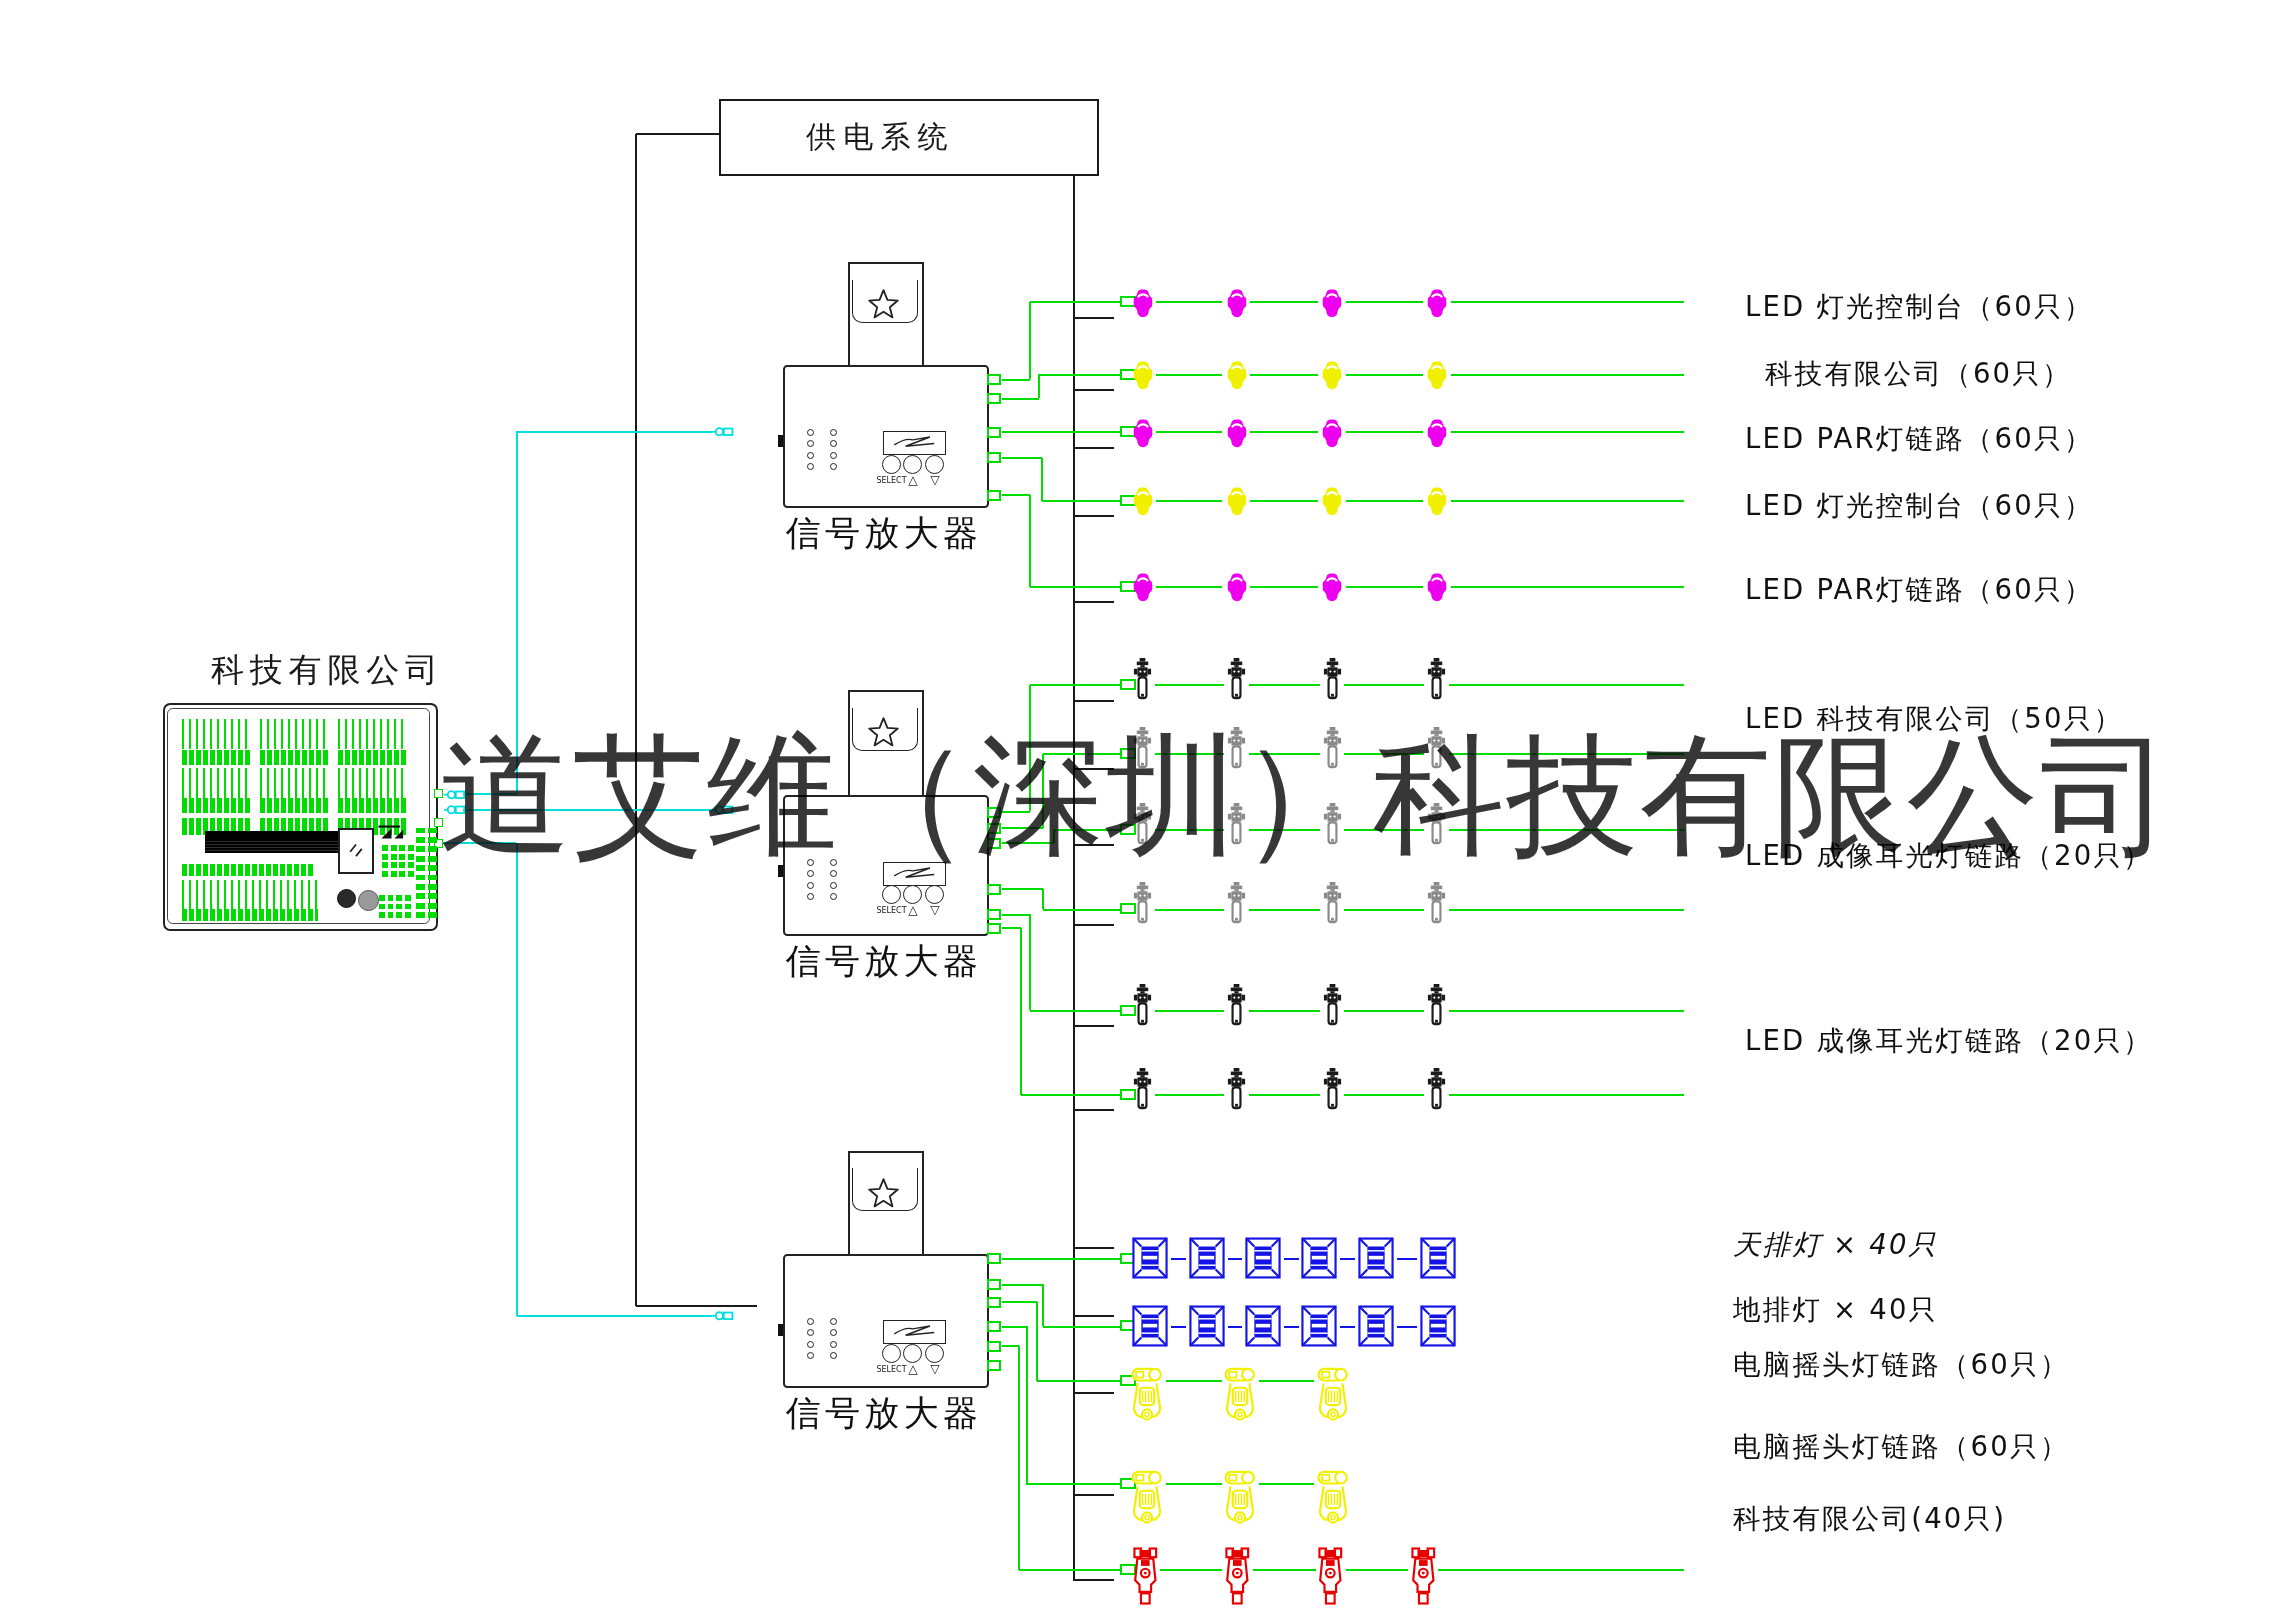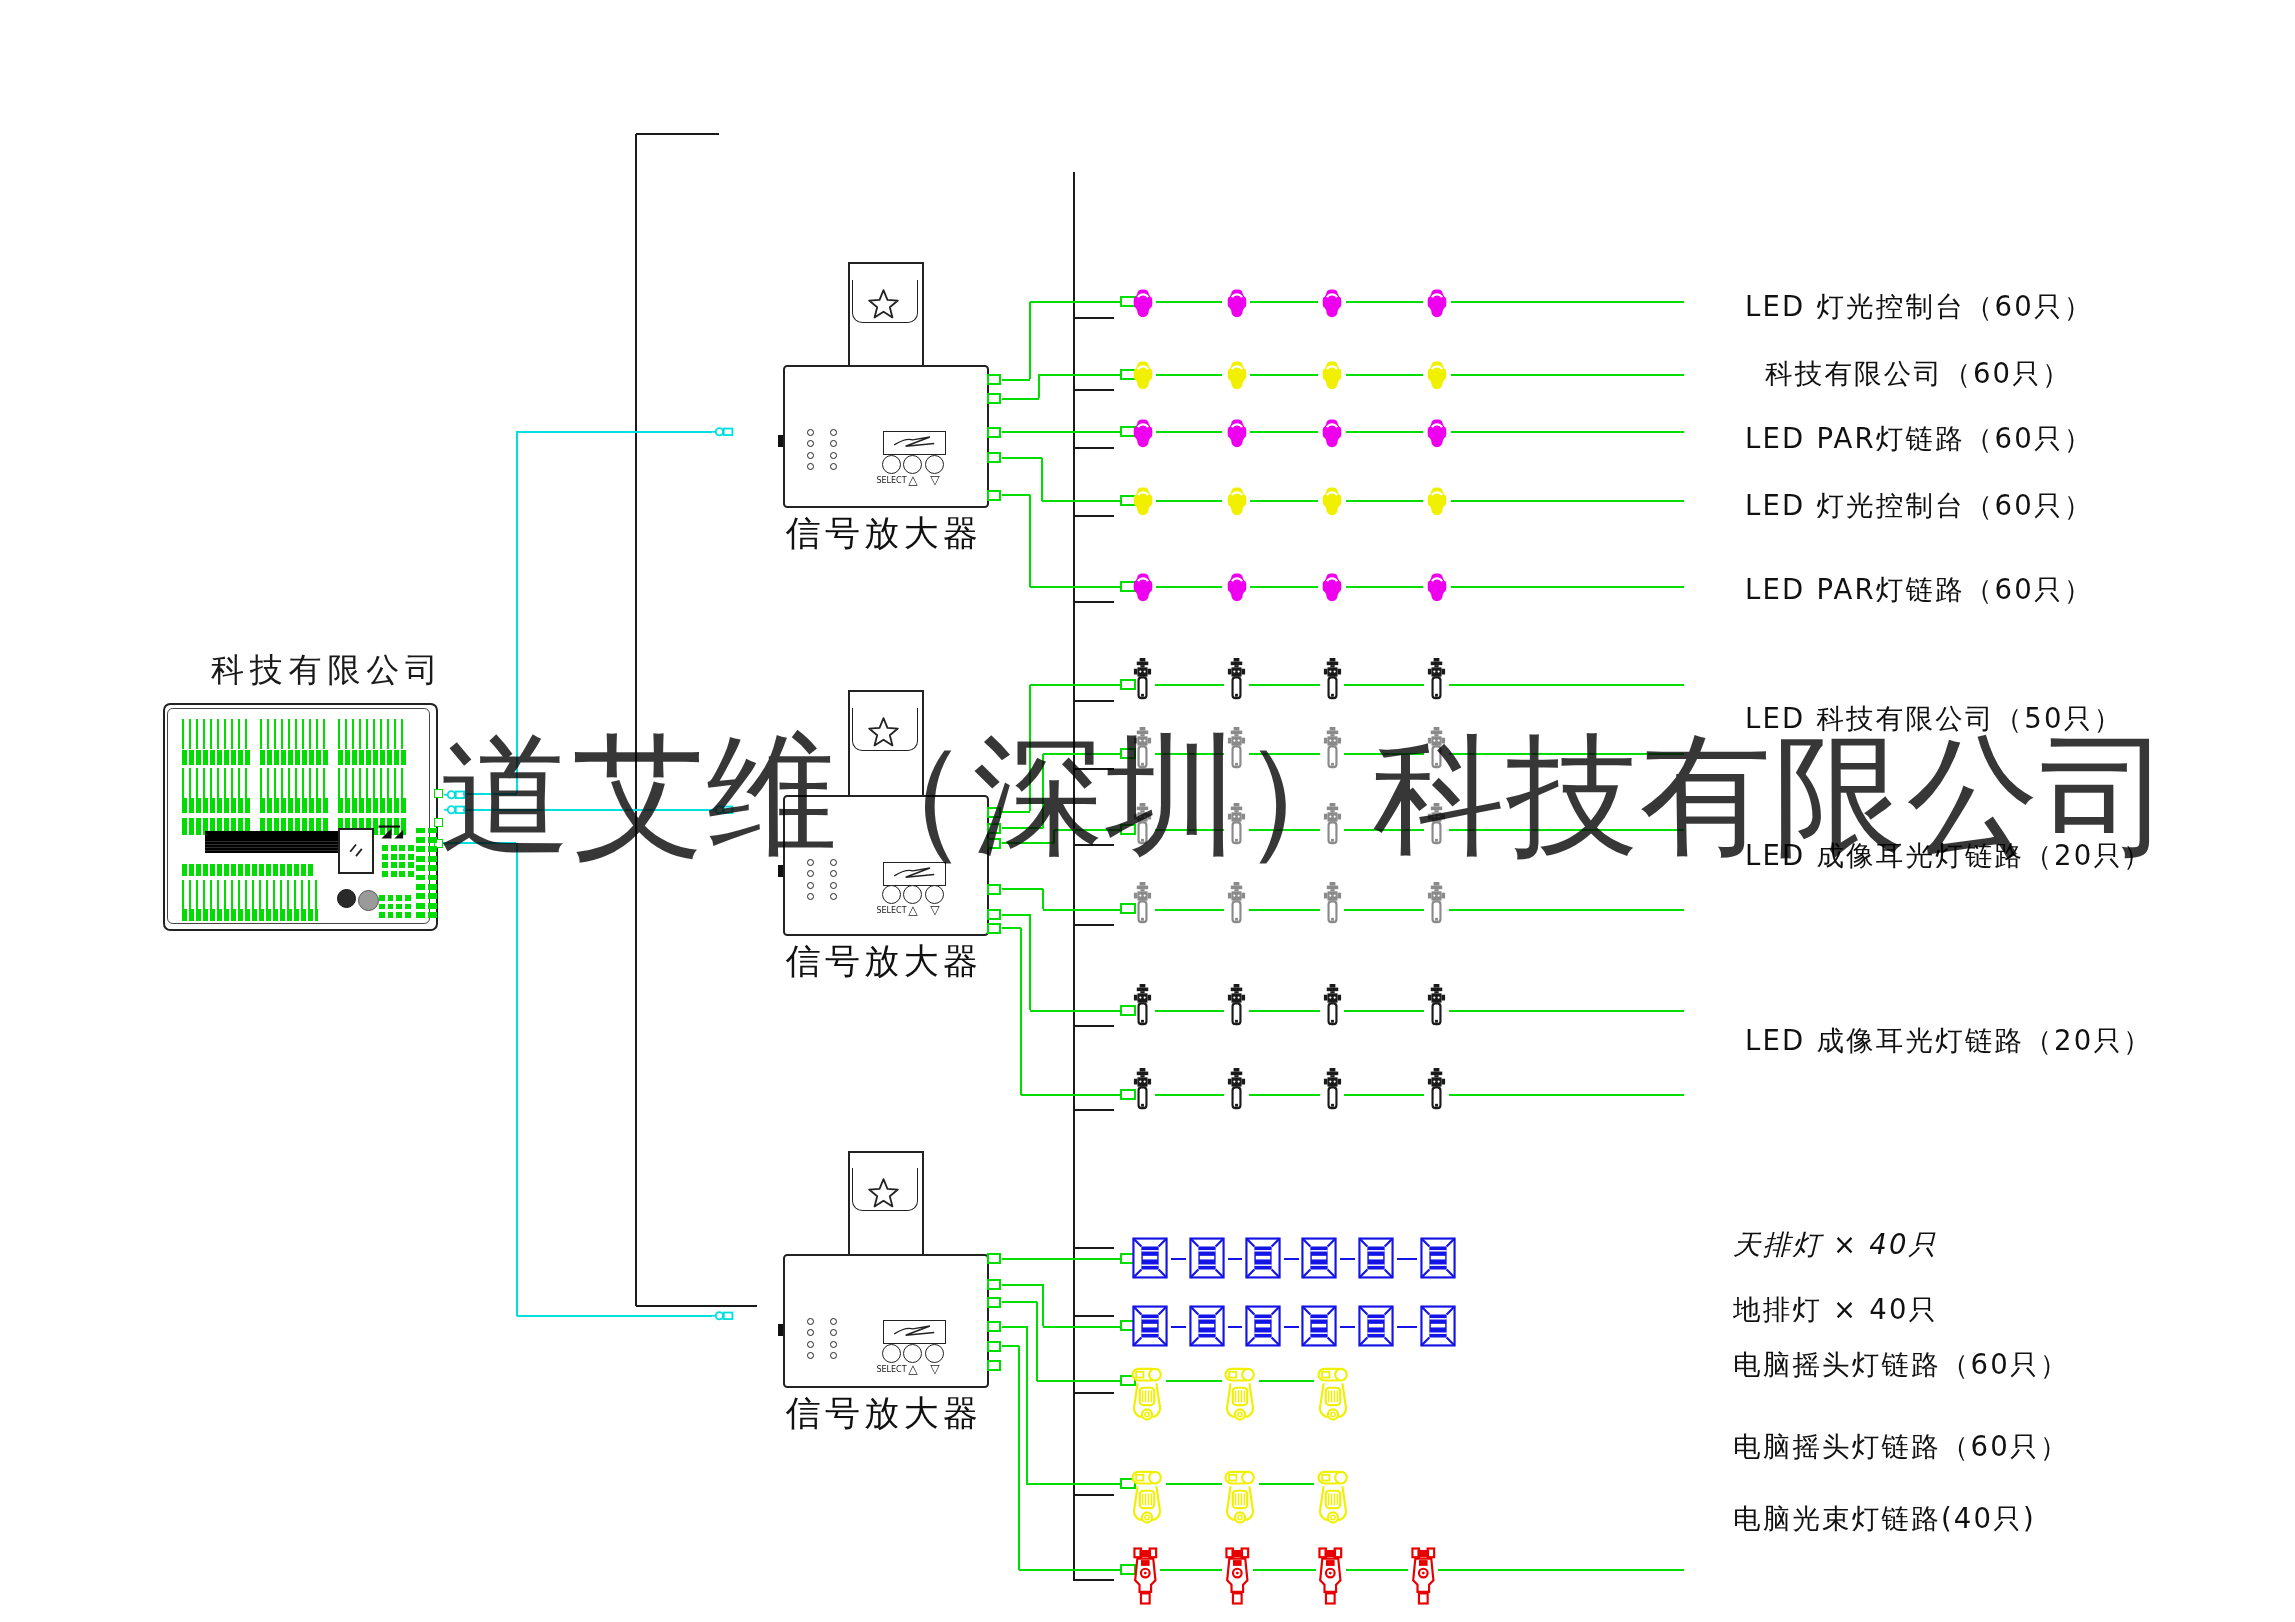--- a/index.html
+++ b/index.html
@@ -30,20 +30,23 @@
              transform:translateX(-50%);}
   .btn-label{font-size:8px;color:#222;text-align:center;z-index:14;}
   .tri-label{font-size:12.3px;color:#222;text-align:center;z-index:14;}
 </style>
 </head>
 <body>
 
 <div id="canvas">
   <div class="abs" id="watermark">道艾维（深圳）科技有限公司</div>
 
+  <div class="abs boxlabel" id="power-box">
+    <span>供电系统</span>
+  </div>
 
   <div class="abs boxlabel" id="console-title">科技有限公司</div>
 
   <div class="abs" id="console-outer"></div>
   <div class="abs" id="console-inner"></div>
 <div class="abs" style="left: 636px; top: 133px; width: 83px; height: 2.2px; background: rgb(26, 26, 26); z-index: 3;"></div>
     <div class="abs" style="left: 635px; top: 134px; width: 2.2px; height: 1172px; background: rgb(26, 26, 26); z-index: 3;"></div>
     <div class="abs" style="left: 636px; top: 1305px; width: 121px; height: 2.2px; background: rgb(26, 26, 26); z-index: 3;"></div>
     <div class="abs" style="left: 1073px; top: 172px; width: 2.2px; height: 1408px; background: rgb(26, 26, 26); z-index: 3;"></div>
     <div class="abs" style="left: 463px; top: 793px; width: 54px; height: 2.2px; background: rgb(0, 223, 223); z-index: 3;"></div>
@@ -824,21 +827,21 @@
     <div class="chain-label boxlabel abs" style="left: 1745px; top: 439px; z-index: 20;">LED PAR灯链路（60只）</div>
     <div class="chain-label boxlabel abs" style="left: 1745px; top: 506px; z-index: 20;">LED 灯光控制台（60只）</div>
     <div class="chain-label boxlabel abs" style="left: 1745px; top: 590px; z-index: 20;">LED PAR灯链路（60只）</div>
     <div class="chain-label boxlabel abs" style="left: 1745px; top: 719px; z-index: 20;">LED 科技有限公司（50只）</div>
     <div class="chain-label boxlabel abs" style="left: 1745px; top: 856px; z-index: 20;">LED 成像耳光灯链路（20只）</div>
     <div class="chain-label boxlabel abs" style="left: 1745px; top: 1041px; z-index: 20;">LED 成像耳光灯链路（20只）</div>
     <div class="chain-label boxlabel abs" style="left: 1733px; top: 1245px; z-index: 20; font-style: italic;">天排灯 × 40只</div>
     <div class="chain-label boxlabel abs" style="left: 1733px; top: 1310px; z-index: 20;">地排灯 × 40只</div>
     <div class="chain-label boxlabel abs" style="left: 1733px; top: 1365px; z-index: 20;">电脑摇头灯链路（60只）</div>
     <div class="chain-label boxlabel abs" style="left: 1733px; top: 1447px; z-index: 20;">电脑摇头灯链路（60只）</div>
-    <div class="chain-label boxlabel abs" style="left: 1733px; top: 1519px; z-index: 20;">电脑光束灯链路(40只)</div>
+    <div class="chain-label boxlabel abs" style="left: 1733px; top: 1519px; z-index: 20;">科技有限公司(40只)</div>
     <div class="abs" style="left: 848px; top: 262px; width: 72px; height: 111px; border: 2.2px solid rgb(34, 34, 34); background: rgb(255, 255, 255); z-index: 8;"></div>
     <div class="abs" style="left: 848px; top: 278px; width: 72px; height: 1.4px; background: rgb(34, 34, 34); z-index: 3;"></div>
     <div class="abs" style="left: 852px; top: 280px; width: 64px; height: 42px; border-top: none; border-right: 1.4px solid rgb(34, 34, 34); border-bottom: 1.4px solid rgb(34, 34, 34); border-left: 1.4px solid rgb(34, 34, 34); border-image: initial; border-radius: 0px 0px 10px 10px; background: rgb(255, 255, 255); z-index: 9;"></div>
     <div class="abs" style="left: 867px; top: 288px; width: 33px; height: 33px; z-index: 10;"><svg width="33" height="33" viewBox="0 0 46 46">
 <path d="M23 3 L28.5 16.5 L43 17.5 L31.8 26.8 L35.5 41 L23 33 L10.5 41 L14.2 26.8 L3 17.5 L17.5 16.5 Z" fill="#fff" stroke="#222" stroke-width="2.5" stroke-linejoin="round"></path>
       </svg></div>
     <div class="abs" style="left: 783px; top: 365px; width: 202px; height: 139px; border: 2.2px solid rgb(34, 34, 34); border-radius: 4.3px; background: rgb(255, 255, 255); z-index: 10;"></div>
     <div class="abs" style="left: 785px; top: 372px; width: 198px; height: 1.4px; background: rgb(34, 34, 34); z-index: 3;"></div>
     <div class="abs" style="left: 785px; top: 376px; width: 198px; height: 1.4px; background: rgb(34, 34, 34); z-index: 3;"></div>
     <div class="abs" style="left: 785px; top: 380px; width: 198px; height: 1.4px; background: rgb(34, 34, 34); z-index: 3;"></div>

